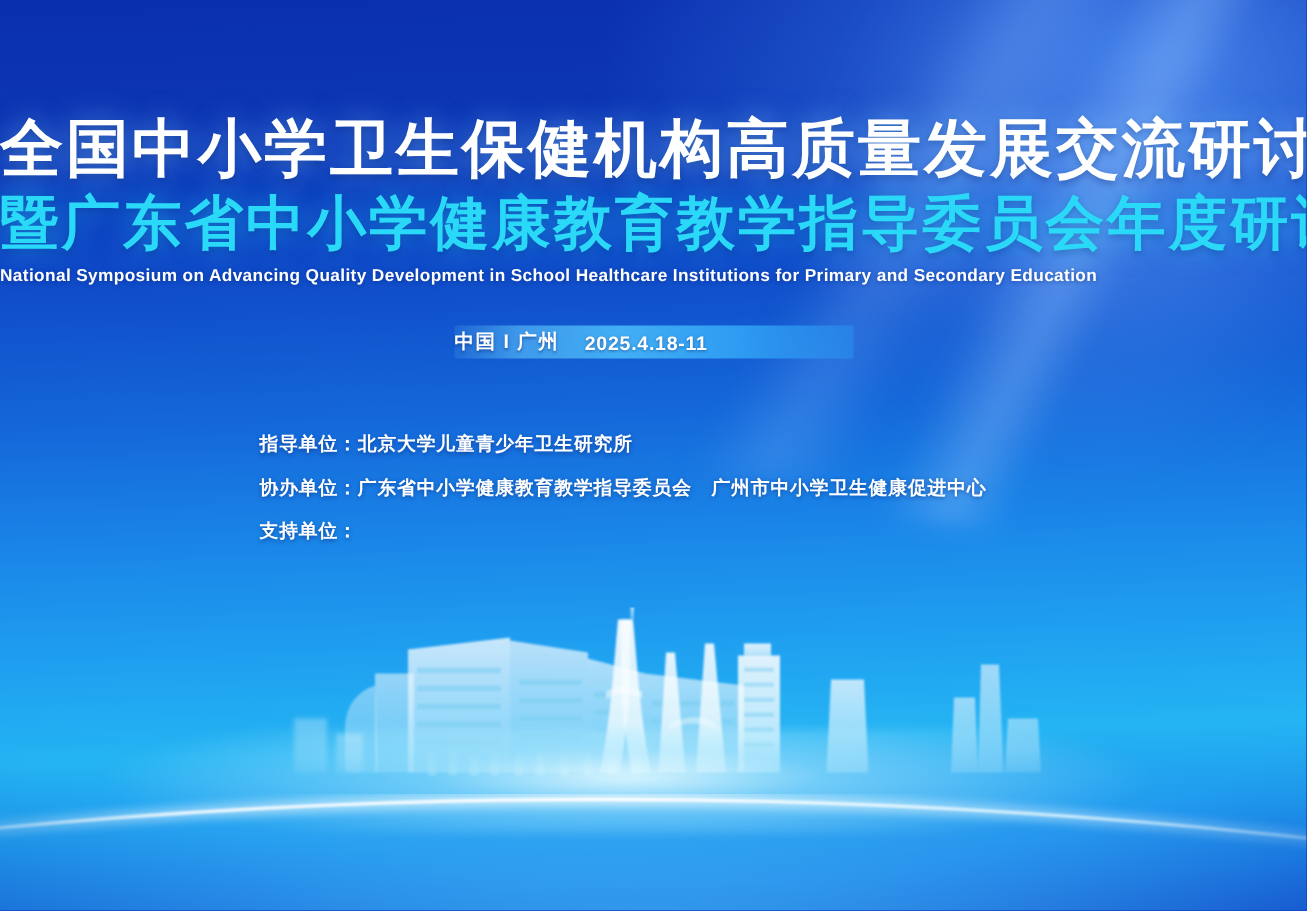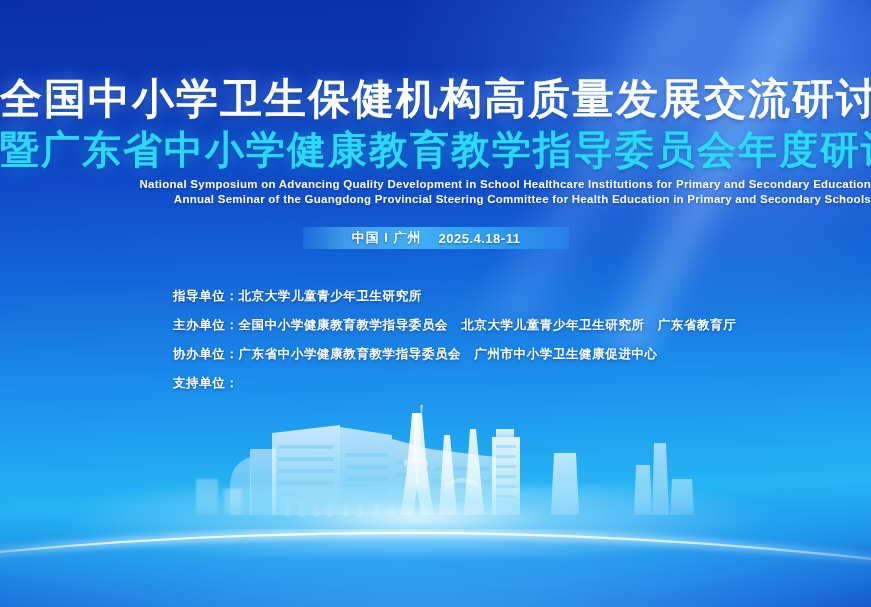--- a/index.html
+++ b/index.html
@@ -66,29 +66,29 @@
     text-shadow:0 0 18px rgba(130,200,255,.55),0 2px 5px rgba(4,30,110,.45);
   }
   .title2{
     position:absolute;left:0;right:0;top:130px;
     font-size:39px;
     color:#2ad9f7;
     text-shadow:0 0 18px rgba(40,200,255,.55),0 2px 5px rgba(4,30,110,.35);
   }
   .subtitle{
     position:absolute;left:0;right:0;top:177px;
-    text-align:right;color:#ffffff;
+    text-align:left;color:#ffffff;
     font-size:11.5px;font-weight:bold;letter-spacing:.25px;line-height:14.5px;
     text-shadow:0 1px 3px rgba(4,30,110,.45);
   }
 
   .datebar{
-    position:absolute;left:303px;top:227px;width:266px;height:22px;
+    position:absolute;left:303px;top:217px;width:266px;height:22px;
     background:linear-gradient(90deg, rgba(110,215,255,.12) 0%, rgba(100,205,255,.55) 16%, rgba(72,186,250,.88) 42%, rgba(48,160,244,.92) 72%, rgba(40,140,238,.62) 100%);
-    display:flex;align-items:center;justify-content:center;gap:17px;
+    display:flex;align-items:center;gap:17px;
     border-radius:1px;
   }
   .datebar span{
     color:#ffffff;font-weight:bold;white-space:nowrap;
     text-shadow:0 1px 2px rgba(4,30,110,.5);
   }
   .db-place{font-size:13px;letter-spacing:1px;}
   .db-date{font-size:13px;letter-spacing:.5px;}
 
   .orgs{position:absolute;left:160px;top:288px;margin-left:13px;}
@@ -268,36 +268,31 @@
 
   <div class="vign"></div>
 
   <div class="content">
 
     <div class="title1">全国中小学卫生保健机构高质量发展交流研讨活动</div>
     <div class="title2">暨广东省中小学健康教育教学指导委员会年度研讨活动</div>
 
     <div class="subtitle">
       <div>National Symposium on Advancing Quality Development in School Healthcare Institutions for Primary and Secondary Education</div>
-      <div>Annual Seminar of the Guangdong Provincial Steering Committee for Health Education in Primary and Secondary Schools</div>
     </div>
 
     <div class="datebar">
       <span class="db-place">中国 I 广州</span>
       <span class="db-date">2025.4.18-11</span>
     </div>
 
     <div class="orgs">
       <div class="org-row">
         <span class="org-label">指导单位：</span>
         <span class="org-value">北京大学儿童青少年卫生研究所</span>
-      </div>
-      <div class="org-row">
-        <span class="org-label">主办单位：</span>
-        <span class="org-value">全国中小学健康教育教学指导委员会　北京大学儿童青少年卫生研究所　广东省教育厅</span>
       </div>
       <div class="org-row">
         <span class="org-label">协办单位：</span>
         <span class="org-value">广东省中小学健康教育教学指导委员会　广州市中小学卫生健康促进中心</span>
       </div>
       <div class="org-row">
         <span class="org-label">支持单位：</span>
       </div>
     </div>
 

